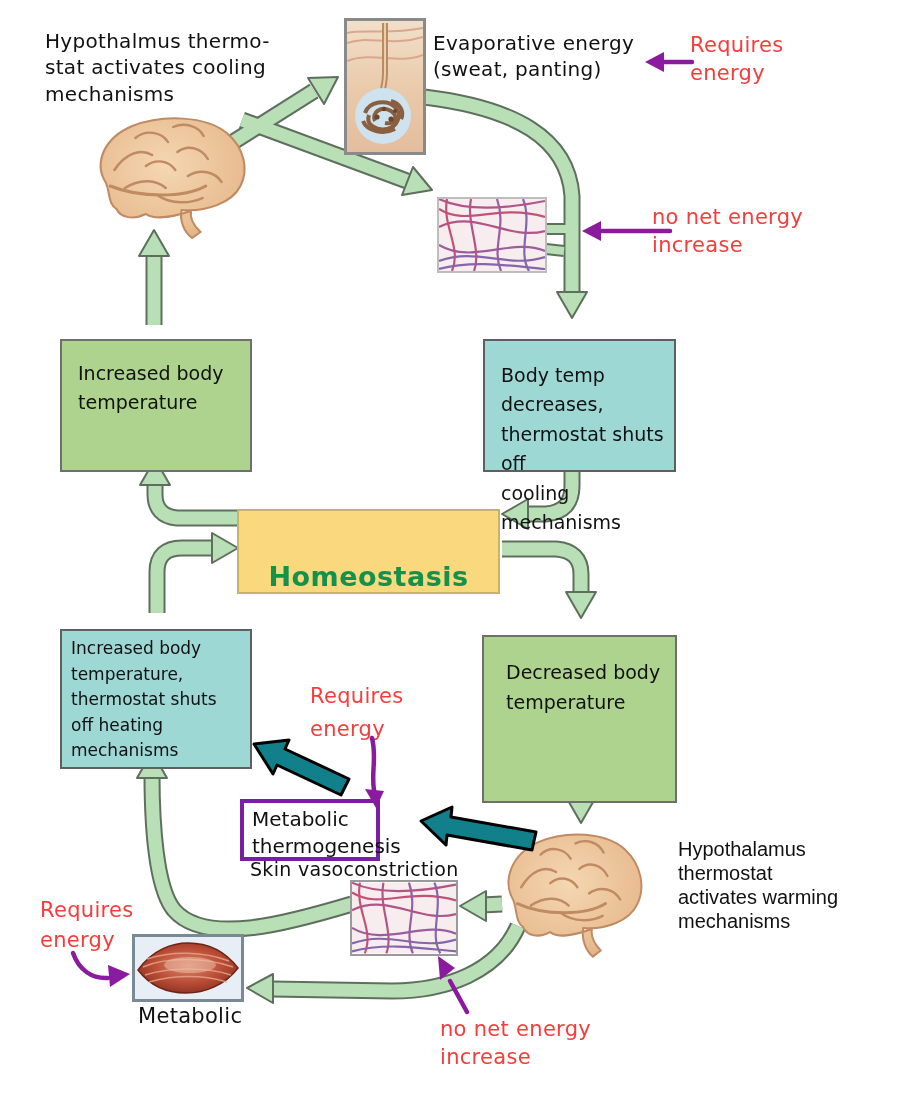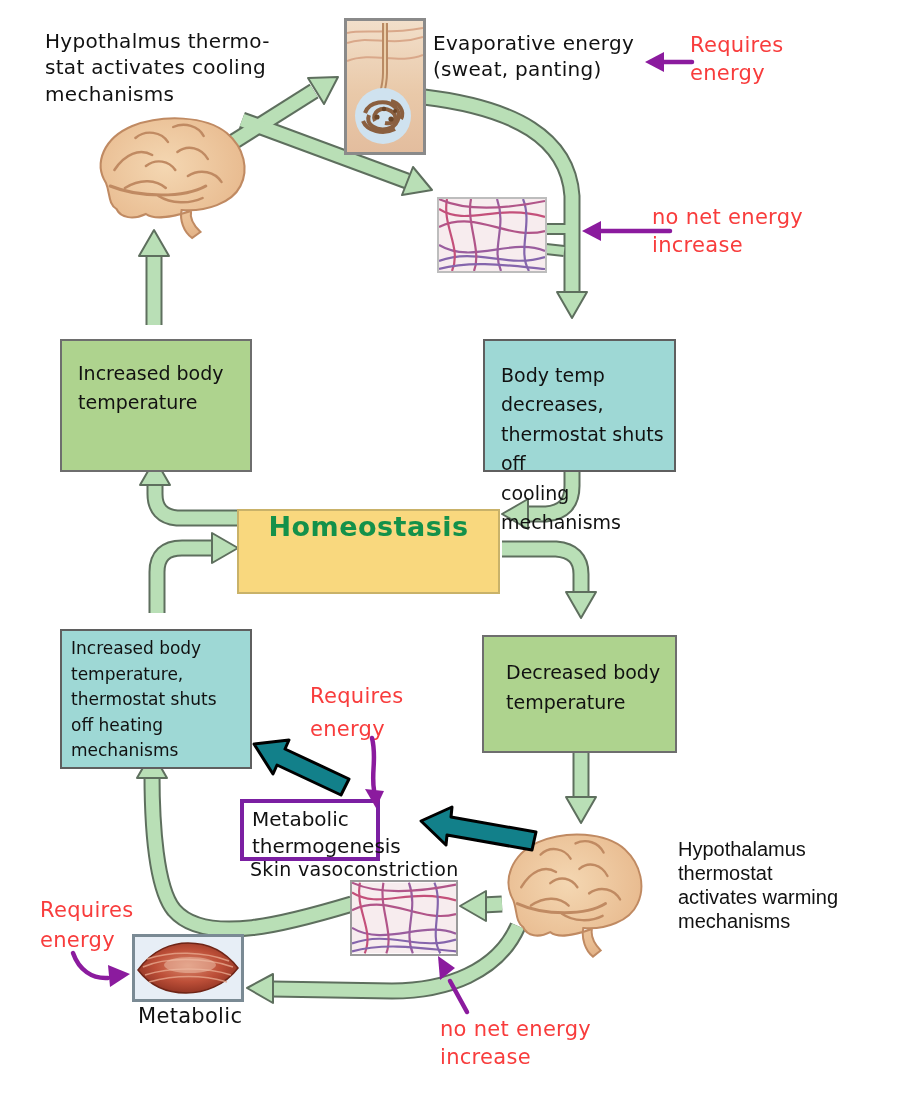--- a/index.html
+++ b/index.html
@@ -4,21 +4,21 @@
 <style>
   html,body{margin:0;padding:0;background:#ffffff;}
   #stage{position:relative;width:900px;height:1096px;background:#ffffff;overflow:hidden;
          font-family:"DejaVu Sans",sans-serif;color:#111;}
   .layer{position:absolute;left:0;top:0;width:900px;height:1096px;pointer-events:none;}
   .txt{position:absolute;white-space:pre-line;line-height:1.32;letter-spacing:.3px;}
   .red{color:#f83c3c;}
   .box{position:absolute;box-sizing:border-box;white-space:pre-line;margin-top:17px;}
   .b-green{background:#aed38e;border:2px solid #6e6e6e;}
   .b-blue{background:#9ed8d5;border:2px solid #5f5f5f;}
-  .b-yellow{background:#f9d87e;border:2px solid #c9b269;display:flex;align-items:flex-start;justify-content:center;}
+  .b-yellow{background:#f9d87e;border:2px solid #c9b269;display:flex;align-items:flex-end;justify-content:center;}
   .b-metab{background:#ffffff;border:4px solid #7b1fa2;}
   .imgbox{position:absolute;box-sizing:border-box;}
   .homeo{color:#14914a;font-size:27px;font-weight:600;letter-spacing:.5px;}
 </style>
 </head>
 <body>
 
 <div id="stage">
 
   <svg class="layer" style="z-index:1" viewBox="0 0 900 1096">
@@ -107,21 +107,21 @@
   <div class="box b-yellow" style="left:237px;top:492px;width:263px;height:85px;z-index:2;">
     <span class="homeo">Homeostasis</span>
   </div>
 
   <div class="box b-blue" style="left:60px;top:612px;width:192px;height:140px;padding:5px 0 0 9px;font-size:17px;line-height:1.5;z-index:2;">Increased body
 temperature,
 thermostat shuts
 off heating
 mechanisms</div>
 
-  <div class="box b-green" style="left:482px;top:618px;width:195px;height:118px;padding:20px 0 0 22px;font-size:19px;line-height:1.6;z-index:2;">Decreased body
+  <div class="box b-green" style="left:482px;top:618px;width:195px;height:168px;padding:20px 0 0 22px;font-size:19px;line-height:1.6;z-index:2;">Decreased body
 temperature</div>
 
   <div class="box b-metab" style="left:240px;top:782px;width:140px;height:62px;padding:3px 0 0 8px;font-size:20px;line-height:1.35;z-index:2;">Metabolic
 thermogenesis</div>
 
   <div class="imgbox" style="left:344px;top:18px;width:82px;height:137px;border:3px solid #8a8a8a;z-index:2;">
     <svg width="76" height="131" viewBox="0 0 76 131">
       <defs>
         <linearGradient id="skin" x1="0" y1="0" x2="0" y2="1">
           <stop offset="0" stop-color="#f2dfca"></stop>

